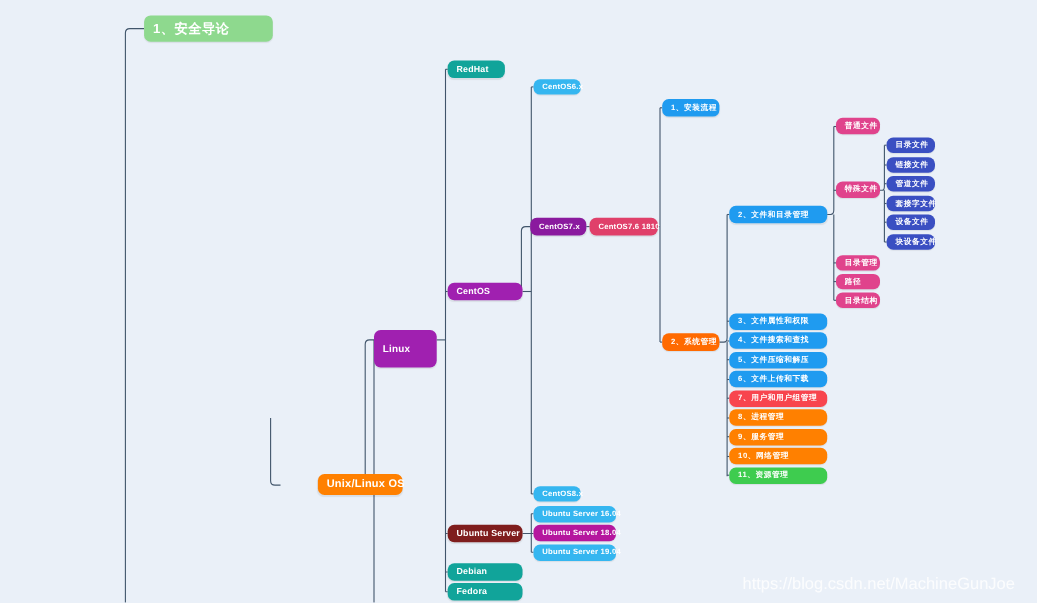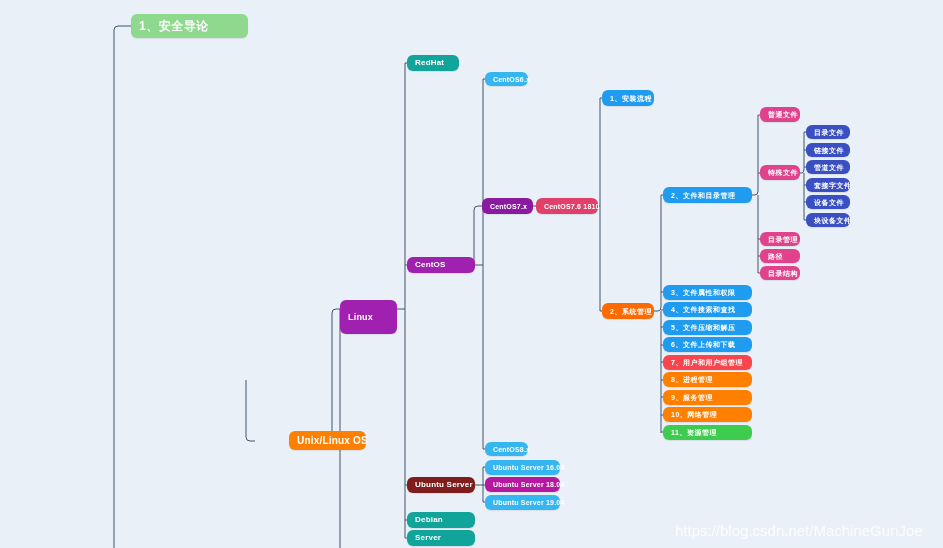--- a/index.html
+++ b/index.html
@@ -101,21 +101,21 @@
       <path d="M806,220 L804,220" fill="none" stroke="#41556b" stroke-width="1"></path>
     </svg>
   <div id="nodes-layer">
       <div class="node cn" style="left: 131px; top: 14px; width: 117px; height: 24px; background: rgb(142, 217, 142); font-size: 12px;">1、安全导论</div>
       <div class="node" style="left: 255px; top: 431px; width: 77px; height: 19px; background: rgb(255, 128, 0); font-size: 10px; margin-left: 34px;">Unix/Linux OS</div>
       <div class="node" style="left: 340px; top: 300px; width: 57px; height: 34px; background: rgb(160, 32, 176); font-size: 9px;">Linux</div>
       <div class="node" style="left: 407px; top: 55px; width: 52px; height: 16px; background: rgb(17, 164, 154); font-size: 8px;">RedHat</div>
       <div class="node" style="left: 407px; top: 257px; width: 68px; height: 16px; background: rgb(160, 32, 176); font-size: 8px;">CentOS</div>
       <div class="node" style="left: 407px; top: 477px; width: 68px; height: 16px; background: #7f1d1d; font-size: 8px;">Ubuntu Server</div>
       <div class="node" style="left: 407px; top: 512px; width: 68px; height: 16px; background: rgb(17, 164, 154); font-size: 8px;">Debian</div>
-      <div class="node" style="left: 407px; top: 530px; width: 68px; height: 16px; background: rgb(17, 164, 154); font-size: 8px;">Server</div>
+      <div class="node" style="left: 407px; top: 530px; width: 68px; height: 16px; background: rgb(17, 164, 154); font-size: 8px;">Fedora</div>
       <div class="node" style="left: 485px; top: 72px; width: 43px; height: 14px; background: rgb(53, 182, 240); font-size: 7px;">CentOS6.x</div>
       <div class="node" style="left: 482px; top: 198px; width: 51px; height: 16px; background: rgb(138, 26, 158); font-size: 7px;">CentOS7.x</div>
       <div class="node" style="left: 536px; top: 198px; width: 62px; height: 16px; background: rgb(224, 64, 106); font-size: 7px;">CentOS7.6 1810</div>
       <div class="node" style="left: 485px; top: 442px; width: 43px; height: 14px; background: rgb(53, 182, 240); font-size: 7px;">CentOS8.x</div>
       <div class="node" style="left: 485px; top: 460px; width: 75px; height: 15px; background: rgb(53, 182, 240); font-size: 7px;">Ubuntu Server 16.04</div>
       <div class="node" style="left: 485px; top: 477px; width: 75px; height: 15px; background: rgb(181, 23, 158); font-size: 7px;">Ubuntu Server 18.04</div>
       <div class="node" style="left: 485px; top: 495px; width: 75px; height: 15px; background: rgb(53, 182, 240); font-size: 7px;">Ubuntu Server 19.04</div>
       <div class="node cn" style="left: 602px; top: 90px; width: 52px; height: 16px; background: rgb(31, 155, 240); font-size: 7px;">1、安装流程</div>
       <div class="node cn" style="left: 602px; top: 303px; width: 52px; height: 16px; background: rgb(255, 106, 0); font-size: 7px;">2、系统管理</div>
       <div class="node cn" style="left: 663px; top: 187px; width: 89px; height: 16px; background: rgb(31, 155, 240); font-size: 7px;">2、文件和目录管理</div>

